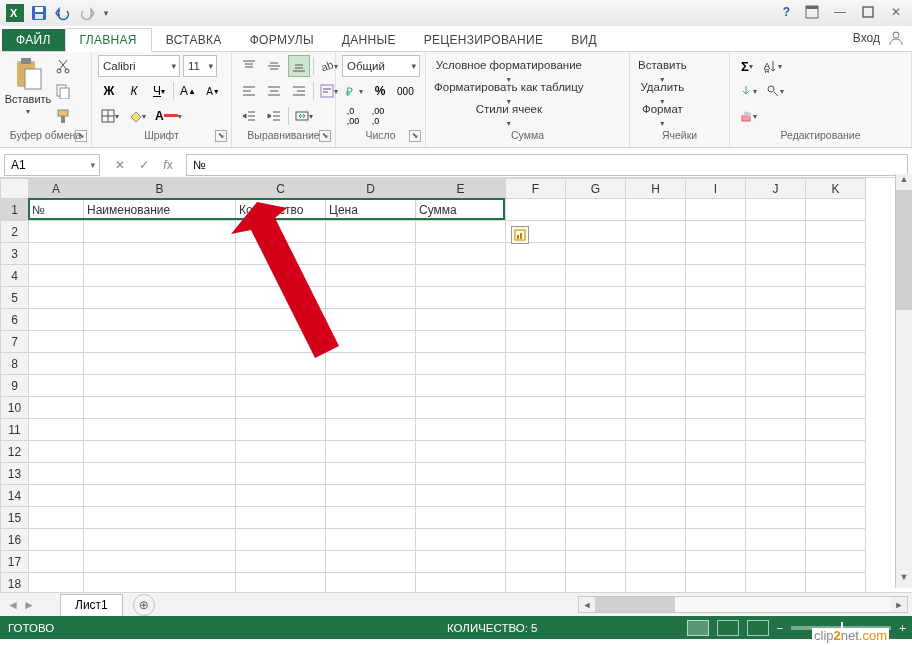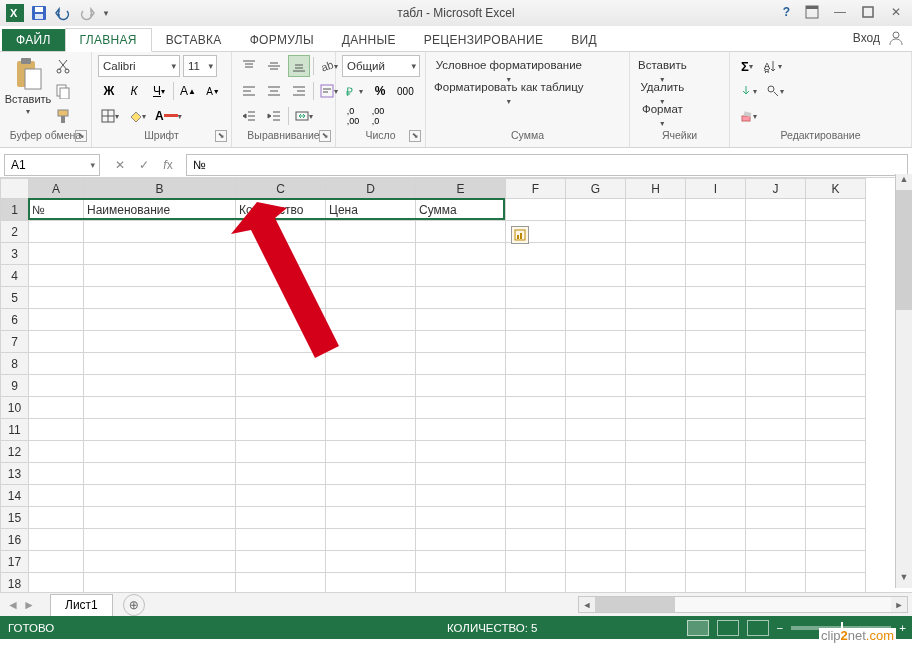--- a/index.html
+++ b/index.html
@@ -49,37 +49,37 @@
   .grid tbody th.sel { background:#d6d6d6; }
   .grid td { padding:0 3px; white-space:nowrap; overflow:hidden; }
   .grid .corner { background:#f3f3f3; width:28px; }
   .selectionOverlay { position:absolute; border:2px solid #217346; pointer-events:none; left:28px; top:20px; height:22px; }
   .smarttag { position:absolute; width:18px; height:18px; border:1px solid #999; background:#fff8e8; display:flex; align-items:center; justify-content:center; }
   .arrow { position:absolute; pointer-events:none; }
   
   .sheettabs { height:24px; border-top:1px solid #d4d4d4; display:flex; align-items:center; background:#f3f3f3; position:relative; }
   .nav { display:flex; padding:0 6px; gap:2px; color:#999; }
   .nav span{ width:14px; text-align:center; }
-  .sheet { height:22px; padding:0 14px; border:1px solid #c0c0c0; border-bottom:none; background:#fff; display:flex; align-items:center; font-size:12px; margin-left:8px;}
+  .sheet { height:22px; padding:0 14px; border:1px solid #c0c0c0; border-bottom:none; background:#fff; display:flex; align-items:center; font-size:12px; margin-left:18px;}
   .addsheet { width:22px; height:22px; border:1px solid #c0c0c0; border-radius:50%; margin-left:10px; display:flex; align-items:center; justify-content:center; color:#666; }
   .hscroll { position:absolute; right:4px; top:3px; width:330px; height:17px; background:#f0f0f0; border:1px solid #c8c8c8; display:flex; align-items:center; }
   .hscroll .tr { width:16px; text-align:center; color:#666; font-size:9px; }
   .hscroll .track { flex:1; background:#f8f8f8; height:100%; position:relative; }
   .hscroll .thumb { position:absolute; left:0; width:80px; top:0; bottom:0; background:#cfcfcf; }
   .vscroll { position:absolute; right:0; top:174px; width:17px; height:414px; background:#f0f0f0; border-left:1px solid #c8c8c8; display:flex; flex-direction:column; }
   .vscroll .tr { height:16px; text-align:center; color:#666; font-size:9px; }
   .vscroll .track { flex:1; position:relative; }
   .vscroll .thumb { position:absolute; top:0; height:120px; left:0; right:0; background:#cfcfcf; }
   
   .status { height:23px; background:#217346; color:#fff; display:flex; align-items:center; padding:0 8px; font-size:11.5px; position:relative; }
   .status .right { position:absolute; right:6px; display:flex; align-items:center; gap:8px; }
   .viewbtn { width:22px; height:16px; border:1px solid rgba(255,255,255,.6); }
   .zoomslider { width:100px; height:4px; background:rgba(255,255,255,.4); position:relative; }
   .zoomslider::before { content:""; position:absolute; left:50%; top:-4px; width:2px; height:12px; background:#fff; }
-  .watermark { position:absolute; right:16px; bottom:2px; font-size:13px; color:#888; background:#fff; padding:0 2px;}
+  .watermark { position:absolute; right:23px; bottom:2px; font-size:13px; color:#888; background:#fff; padding:0 2px;}
   .watermark b { color:#e68a00; }
   svg { display:block; }
 </style>
 </head>
 <body>
 
 <div class="qat">
   <div class="qitem">
     <svg width="18" height="18">
         <rect width="18" height="18" fill="#217346"></rect>
@@ -97,21 +97,20 @@
     <svg width="16" height="16">
         <path d="M12 6 A5 5 0 1 1 4 7 L4 4 L1 8 L4 12 L4 9" fill="none" stroke="#2a6099" stroke-width="1.5"></path>
       </svg>
   </div>
   <div class="qitem">
     <svg width="16" height="16">
         <path d="M4 6 A5 5 0 1 0 12 7 L12 4 L15 8 L12 12 L12 9" fill="none" stroke="#aaa" stroke-width="1.5"></path>
       </svg>
   </div>
   <div class="qitem" style="width:12px;color:#555;font-size:9px;">▾</div>
-  <div class="title">табл - Microsoft Excel</div>
   <div class="winbtns">
     <span class="help">?</span>
     <span class="wb">
         <svg width="14" height="14">
           <rect x="1" y="1" width="12" height="12" fill="none" stroke="#666"></rect>
           <rect x="1" y="1" width="12" height="3" fill="#666"></rect>
         </svg>
       </span>
     <span class="wb">—</span>
     <span class="wb">
@@ -349,20 +348,27 @@
       </div>
       <div class="txtbtn dd">
         <svg width="16" height="16">
               <rect x="1" y="1" width="14" height="14" fill="#fff" stroke="#4a7"></rect>
               <line x1="1" y1="5" x2="15" y2="5" stroke="#4a7"></line>
               <line x1="1" y1="9" x2="15" y2="9" stroke="#4a7"></line>
               <line x1="8" y1="1" x2="8" y2="15" stroke="#4a7"></line>
             </svg>
         <span>Форматировать как таблицу</span>
       </div>
+      <div class="txtbtn dd">
+        <svg width="16" height="16">
+              <rect x="1" y="1" width="14" height="14" fill="#fff" stroke="#999"></rect>
+              <rect x="1" y="1" width="14" height="4" fill="#cfe"></rect>
+            </svg>
+        <span>Стили ячеек</span>
+      </div>
     </div>
       </div>
     <div class="label"><span>Сумма</span></div>
   </div>
 
   <div class="group" style="width:100px;">
     <div class="body">
         <div class="stack" style="gap:2px;">
       <div class="txtbtn dd">
         <svg width="14" height="14">

